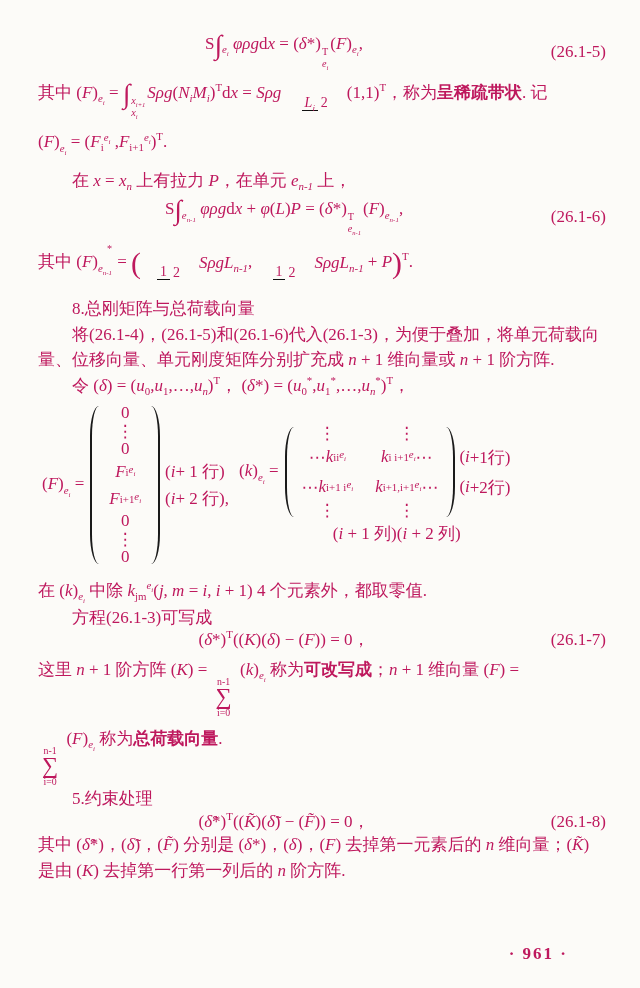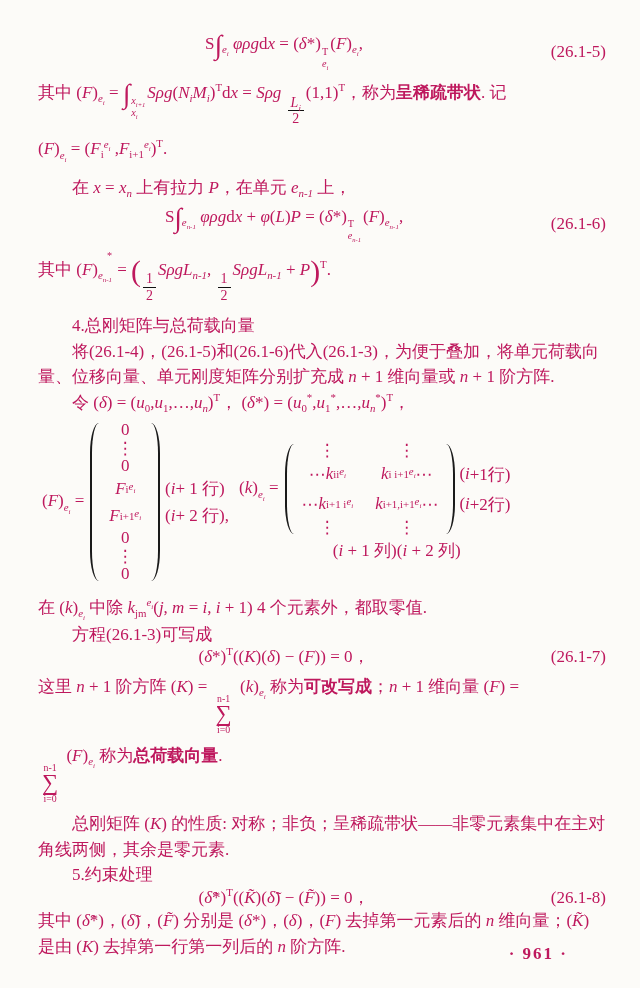--- a/index.html
+++ b/index.html
@@ -21,21 +21,21 @@
   .indent{text-indent:2em;}
   .heading{margin:0;line-height:1.5;text-indent:2em;font-weight:normal;font-size:17px;}
   
   .eqrow{display:flex;align-items:center;line-height:1.2;}
   .eqbody{flex:1;text-align:center;}
   .eqnum{min-width:76px;text-align:right;}
   
   .int{font-size:1.6em;line-height:0;vertical-align:-0.18em;font-style:normal;}
   .lim{font-size:0.64em;vertical-align:sub;}
   .st{display:inline-flex;flex-direction:column;align-items:flex-start;vertical-align:-0.55em;font-size:0.6em;line-height:1.2;margin:0 2px 0 1px;}
-  .frac{display:inline-flex;flex-direction:column;align-items:center;vertical-align:-0.62em;line-height:1.1;font-size:0.82em;margin:0 2px;}
+  .frac{display:inline-flex;align-items:center;vertical-align:-0.62em;line-height:1.1;font-size:0.82em;margin:0 16px;}
   .fn{border-bottom:1.4px solid #111;padding:0 3px;}
   .fd{padding:0 3px;}
   .sum{display:inline-flex;flex-direction:column;align-items:center;vertical-align:-1.05em;line-height:1;margin:0 4px;font-size:0.58em;}
   .sg{font-size:2.3em;line-height:0.92;font-style:normal;}
   .bp{font-size:1.75em;vertical-align:-0.2em;font-weight:300;}
   .tm{font-size:0.6em;position:relative;top:-0.85em;left:-0.5em;}
   
   .mathblock{display:flex;align-items:center;margin:6px 0 0 4px;}
   .mbleft,.mbtop{display:flex;align-items:center;}
   .mbrightcol{display:flex;flex-direction:column;margin-left:10px;}
@@ -91,21 +91,21 @@
   </div>
 
   <p class="para sp6">其中 (<i>F</i>)<span class="lim"><i>e<sub>n-1</sub></i></span><sup class="tm">*</sup>= <span class="bp">(</span><span class="frac">
         <span class="fn">1</span>
         <span class="fd">2</span>
       </span><i>SρgL<sub>n-1</sub></i>, <span class="frac">
         <span class="fn">1</span>
         <span class="fd">2</span>
       </span><i>SρgL<sub>n-1</sub></i> + <i>P</i><span class="bp">)</span><sup>T</sup>.</p>
 
-  <p class="heading sp10">4.总刚矩阵与总荷载向量</p>
+  <p class="heading sp10">8.总刚矩阵与总荷载向量</p>
 
   <p class="para indent">将(26.1-4)，(26.1-5)和(26.1-6)代入(26.1-3)，为便于叠加，将单元荷载向量、位移向量、单元刚度矩阵分别扩充成 <i>n</i> + 1 维向量或 <i>n</i> + 1 阶方阵.</p>
 
   <p class="para indent">令 (<i>δ</i>) = (<i>u</i><sub>0</sub>,<i>u</i><sub>1</sub>,…,<i>u<sub>n</sub></i>)<sup>T</sup>， (<i>δ</i>*) = (<i>u</i><sub>0</sub><sup>*</sup>,<i>u</i><sub>1</sub><sup>*</sup>,…,<i>u<sub>n</sub></i><sup>*</sup>)<sup>T</sup>，</p>
 
   <div class="mathblock">
     <div class="mbleft">
       <span class="mlhs">(<i>F</i>)<span class="lim"><i>e<sub>i</sub></i></span> =</span>
       <span class="lp"></span>
       <div class="vcol">
@@ -178,21 +178,20 @@
         <span class="sg">∑</span>
         <span>i=0</span>
       </span> (<i>k</i>)<span class="lim"><i>e<sub>i</sub></i></span>  称为<b>可改写成</b>；<i>n</i> + 1 维向量 (<i>F</i>) =</p>
 
   <p class="para sp8"><span class="sum">
         <span>n-1</span>
         <span class="sg">∑</span>
         <span>i=0</span>
       </span> (<i>F</i>)<span class="lim"><i>e<sub>i</sub></i></span> 称为<b>总荷载向量</b>.</p>
 
-  <p class="para indent sp8">总刚矩阵 (<i>K</i>) 的性质: 对称；非负；呈稀疏带状——非零元素集中在主对角线两侧，其余是零元素.</p>
 
   <p class="heading">5.约束处理</p>
 
 
   <div class="eqrow">
     <span class="eqbody">(<i>δ̃</i>*)<sup>T</sup>((<i>K̃</i>)(<i>δ̃</i>) − (<i>F̃</i>)) = 0，</span>
     <span class="eqnum">(26.1-8)</span>
   </div>
 
   <p class="para">其中 (<i>δ̃</i>*)，(<i>δ̃</i>)，(<i>F̃</i>) 分别是 (<i>δ</i>*)，(<i>δ</i>)，(<i>F</i>) 去掉第一元素后的 <i>n</i> 维向量；(<i>K̃</i>) 是由 (<i>K</i>) 去掉第一行第一列后的 <i>n</i> 阶方阵.</p>

